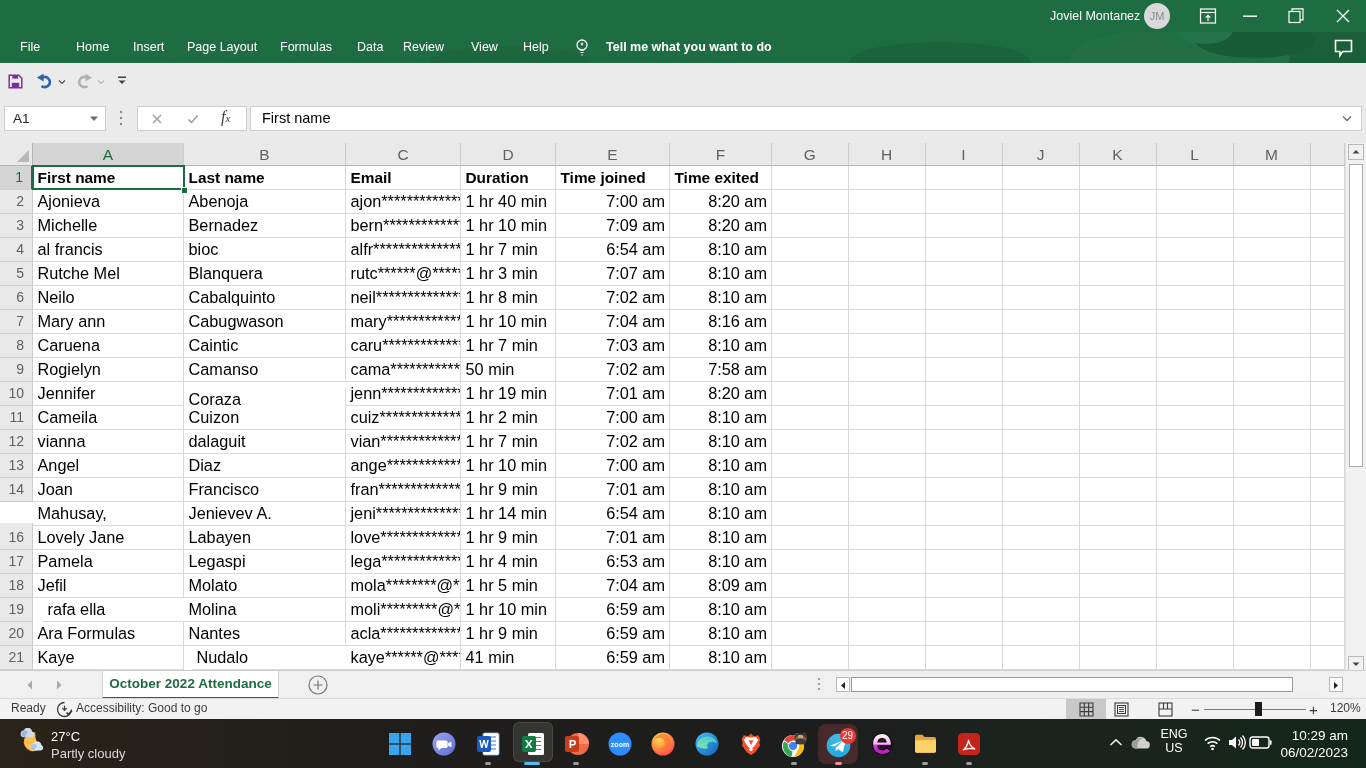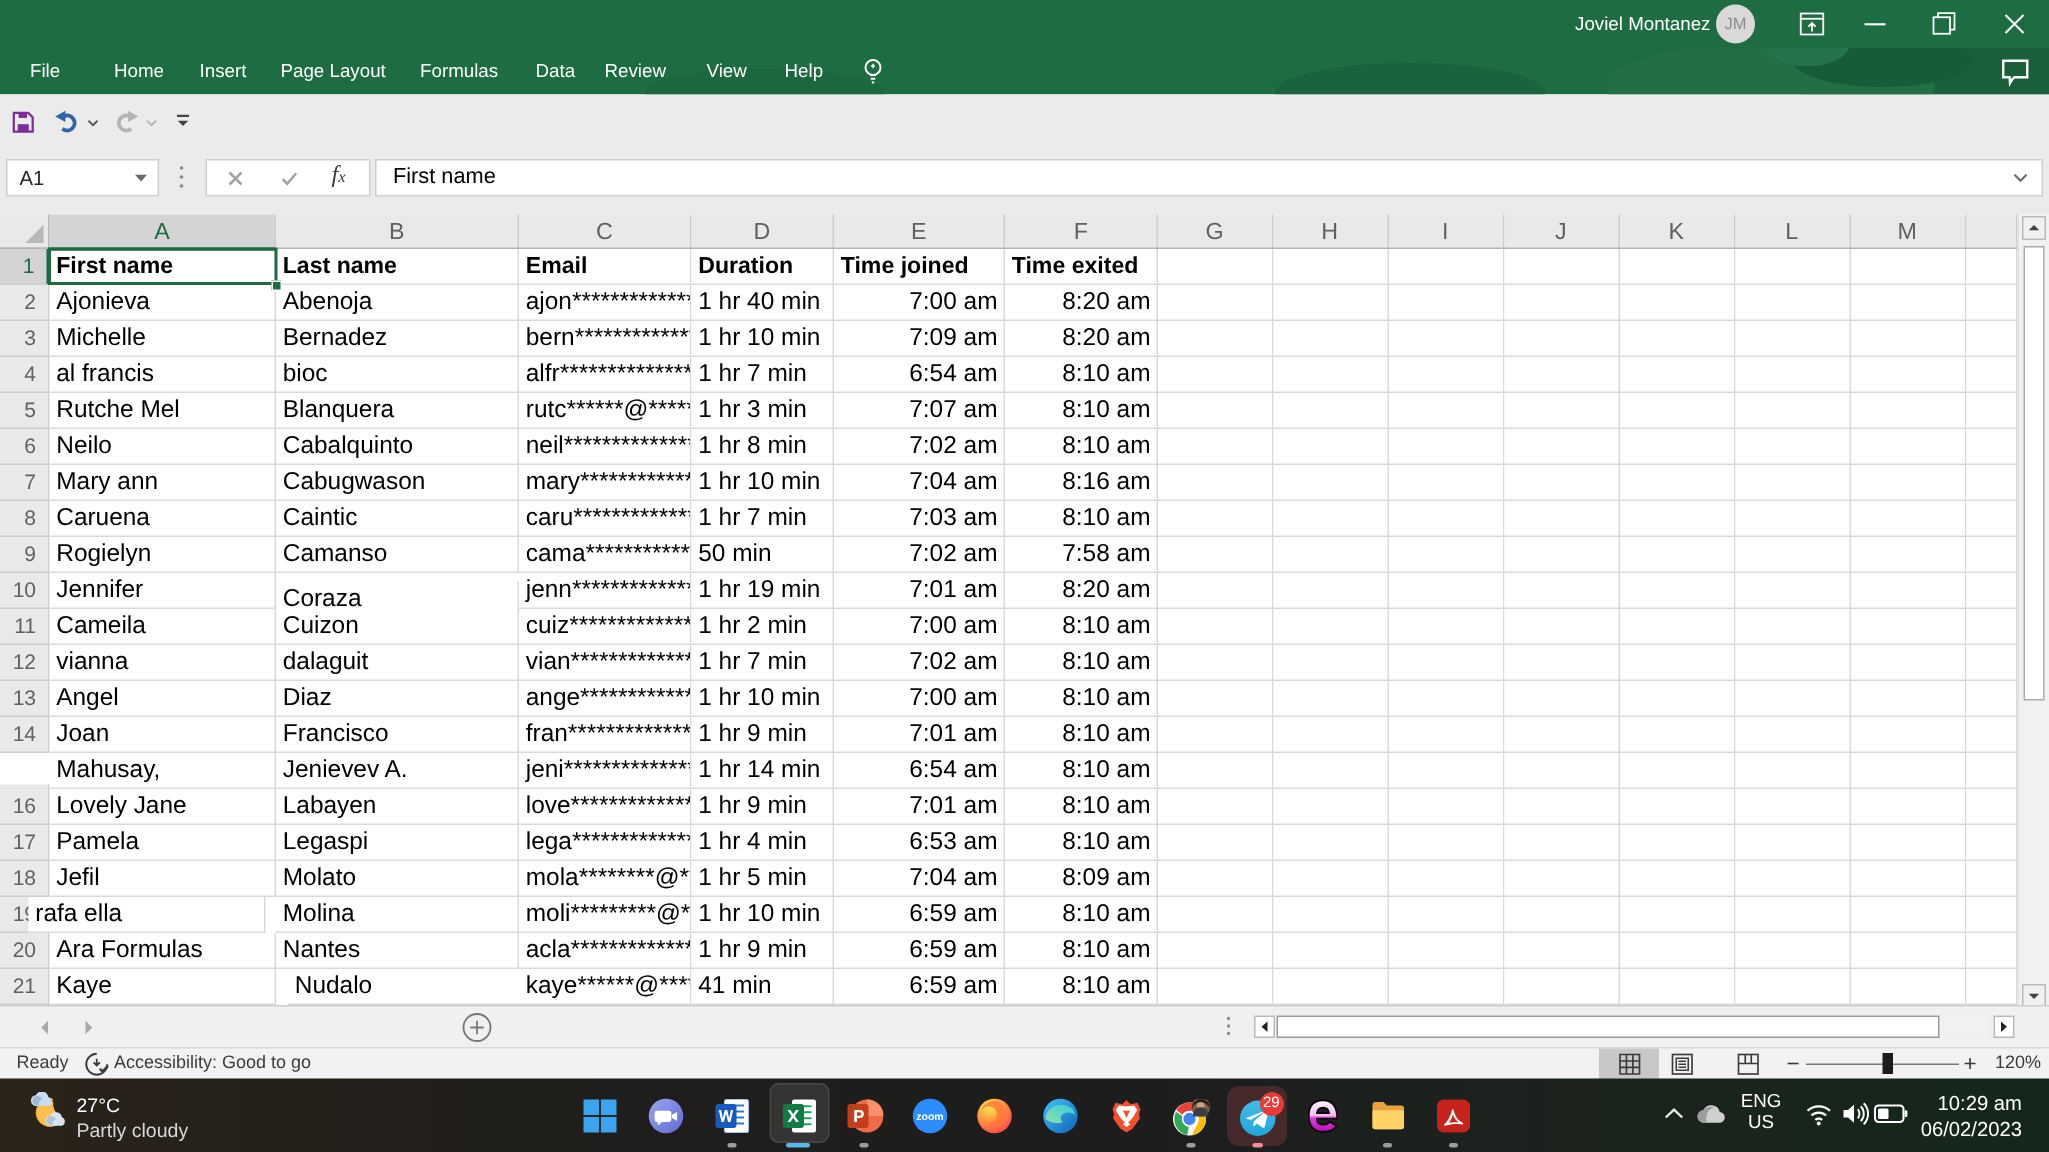--- a/index.html
+++ b/index.html
@@ -129,20 +129,21 @@
 <div class="mitem" style="left:280px">Formulas</div>
 <div class="mitem" style="left:357px">Data</div>
 <div class="mitem" style="left:403px">Review</div>
 <div class="mitem" style="left:471px">View</div>
 <div class="mitem" style="left:523px">Help</div>
 <svg class="mitem" style="left:572px" width="20" height="31" viewBox="0 0 20 31">
   <circle cx="10" cy="13" r="5" fill="none" stroke="#fff" stroke-width="1.3"></circle>
   <path d="M8 18 L12 18 M8.5 20.5 L11.5 20.5 M9.2 23 L10.8 23" stroke="#fff" stroke-width="1.2"></path>
   <path d="M10 10.5 L10 13.5 M8.6 12 L11.4 12" stroke="#fff" stroke-width="1"></path>
 </svg>
+<div class="mitem" style="left:606px;font-weight:bold">Tell me what you want to do</div>
 <svg class="mitem" style="left:1332px" width="26" height="31" viewBox="0 0 26 31">
   <path d="M3.5 8.5 H19.5 V19.5 H11 L9.5 21 L8 23.5 L7.8 19.5 L3.5 19.5 Z" fill="none" stroke="#fff" stroke-width="1.6"></path>
 </svg>
 
 <div id="qat">
   <svg style="position:absolute;left:8px;top:11px" width="15" height="15" viewBox="0 0 15 15">
     <path d="M1.2 1.2 H10.8 L13.8 4.2 V13.8 H1.2 Z" fill="none" stroke="#7b2e9b" stroke-width="1.5"></path>
     <rect x="3.8" y="8.8" width="7.4" height="5" fill="#7b2e9b"></rect>
     <rect x="4.4" y="1.2" width="5.6" height="3.4" fill="#7b2e9b"></rect>
   </svg>
@@ -475,21 +476,21 @@
 <div class="cell r" style="left:556.0px;top:431px;width:114.0px">7:04 am</div>
 <div class="cell r" style="left:670.0px;top:431px;width:102.0px">8:09 am</div>
 <div class="cell l" style="left:772.0px;top:431px;width:76.5px"></div>
 <div class="cell l" style="left:848.5px;top:431px;width:77.0px"></div>
 <div class="cell l" style="left:925.5px;top:431px;width:77.0px"></div>
 <div class="cell l" style="left:1002.5px;top:431px;width:77.0px"></div>
 <div class="cell l" style="left:1079.5px;top:431px;width:77.0px"></div>
 <div class="cell l" style="left:1156.5px;top:431px;width:77.0px"></div>
 <div class="cell l" style="left:1233.5px;top:431px;width:77.0px"></div>
 <div class="cell l" style="left:1310.5px;top:431px;width:34.5px"></div>
-<div class="cell l" style="left:19px;top:455px;width:158px">rafa ella</div>
+<div class="cell l" style="left:43px;top:455px;width:158px">rafa ella</div>
 <div class="cell l" style="left:184.0px;top:455px;width:162.0px">Molina</div>
 <div class="cell l" style="left:346.0px;top:455px;width:115.0px">moli*********@*******</div>
 <div class="cell l" style="left:461.0px;top:455px;width:95.0px">1 hr 10 min</div>
 <div class="cell r" style="left:556.0px;top:455px;width:114.0px">6:59 am</div>
 <div class="cell r" style="left:670.0px;top:455px;width:102.0px">8:10 am</div>
 <div class="cell l" style="left:772.0px;top:455px;width:76.5px"></div>
 <div class="cell l" style="left:848.5px;top:455px;width:77.0px"></div>
 <div class="cell l" style="left:925.5px;top:455px;width:77.0px"></div>
 <div class="cell l" style="left:1002.5px;top:455px;width:77.0px"></div>
 <div class="cell l" style="left:1079.5px;top:455px;width:77.0px"></div>
@@ -540,20 +541,21 @@
       </svg>
 </div>
 
 <div id="tabbar">
   <svg style="position:absolute;left:23px;top:7px" width="14" height="14" viewBox="0 0 14 14">
     <path d="M9 2.5 L4.5 7 L9 11.5 Z" fill="#a9a9a9"></path>
       </svg>
   <svg style="position:absolute;left:52px;top:7px" width="14" height="14" viewBox="0 0 14 14">
     <path d="M5 2.5 L9.5 7 L5 11.5 Z" fill="#a9a9a9"></path>
       </svg>
+  <div id="stab">October 2022 Attendance</div>
   <svg style="position:absolute;left:308px;top:4px" width="20" height="20" viewBox="0 0 20 20">
     <circle cx="10" cy="10" r="9" fill="none" stroke="#767676" stroke-width="1.2"></circle>
     <path d="M10 5.5 L10 14.5 M5.5 10 L14.5 10" stroke="#767676" stroke-width="1.2"></path>
   </svg>
   <svg style="position:absolute;left:815px;top:4px" width="8" height="20" viewBox="0 0 8 20">
     <circle cx="4" cy="4" r="1.1" fill="#8a8a8a"></circle>
         <circle cx="4" cy="9" r="1.1" fill="#8a8a8a"></circle>
         <circle cx="4" cy="14" r="1.1" fill="#8a8a8a"></circle>
   </svg>
   <div class="sbbtn" style="left:836px;top:6px;width:14px;height:15px;background:#fdfdfd">

